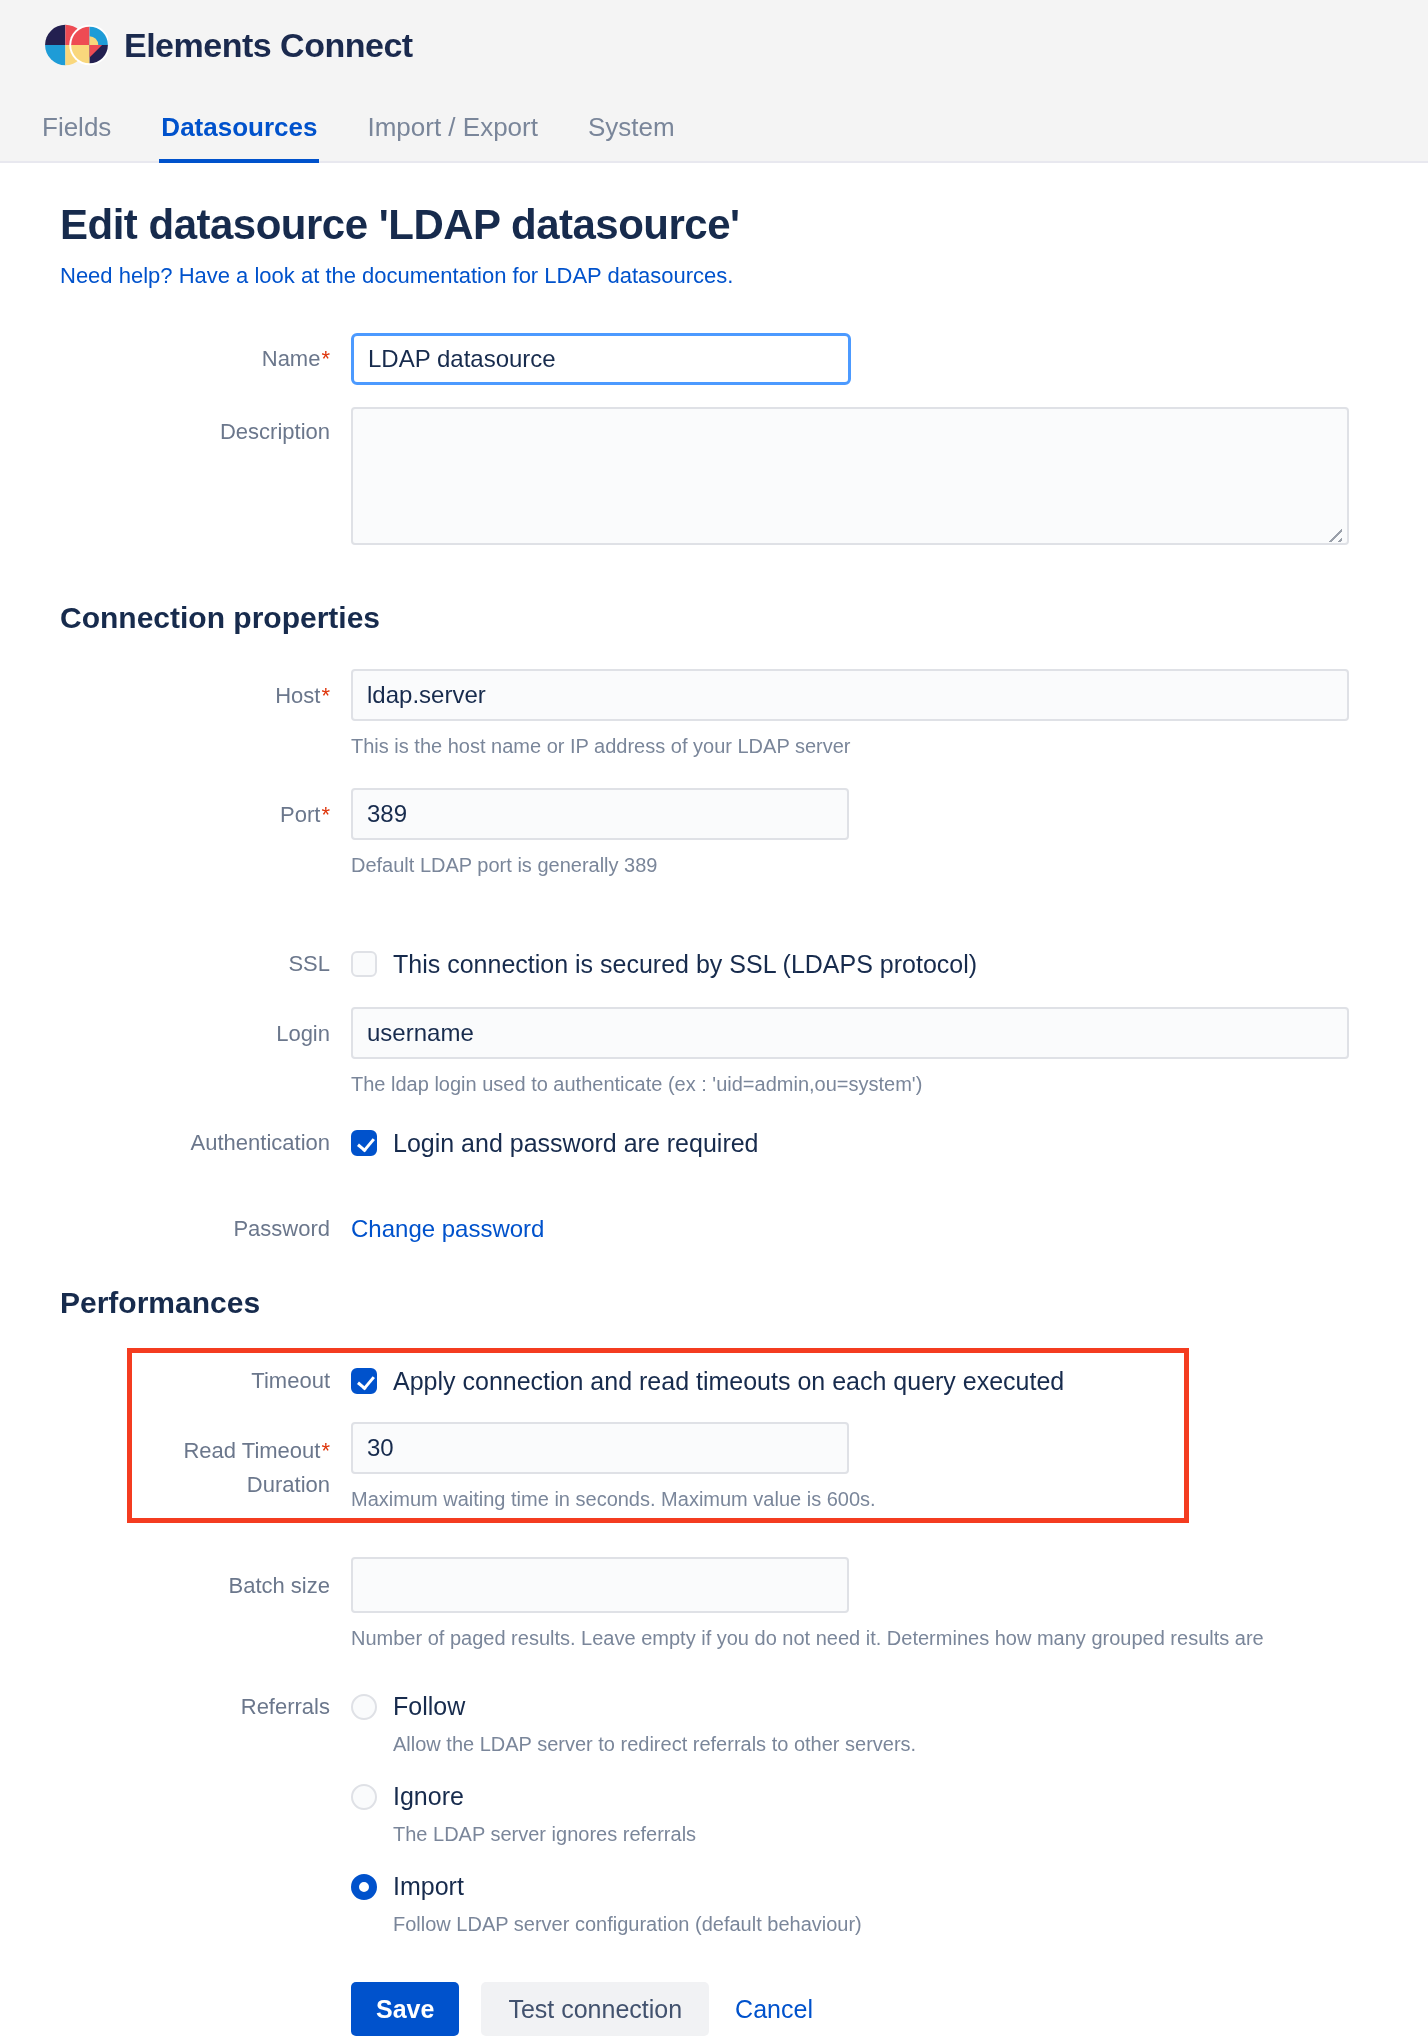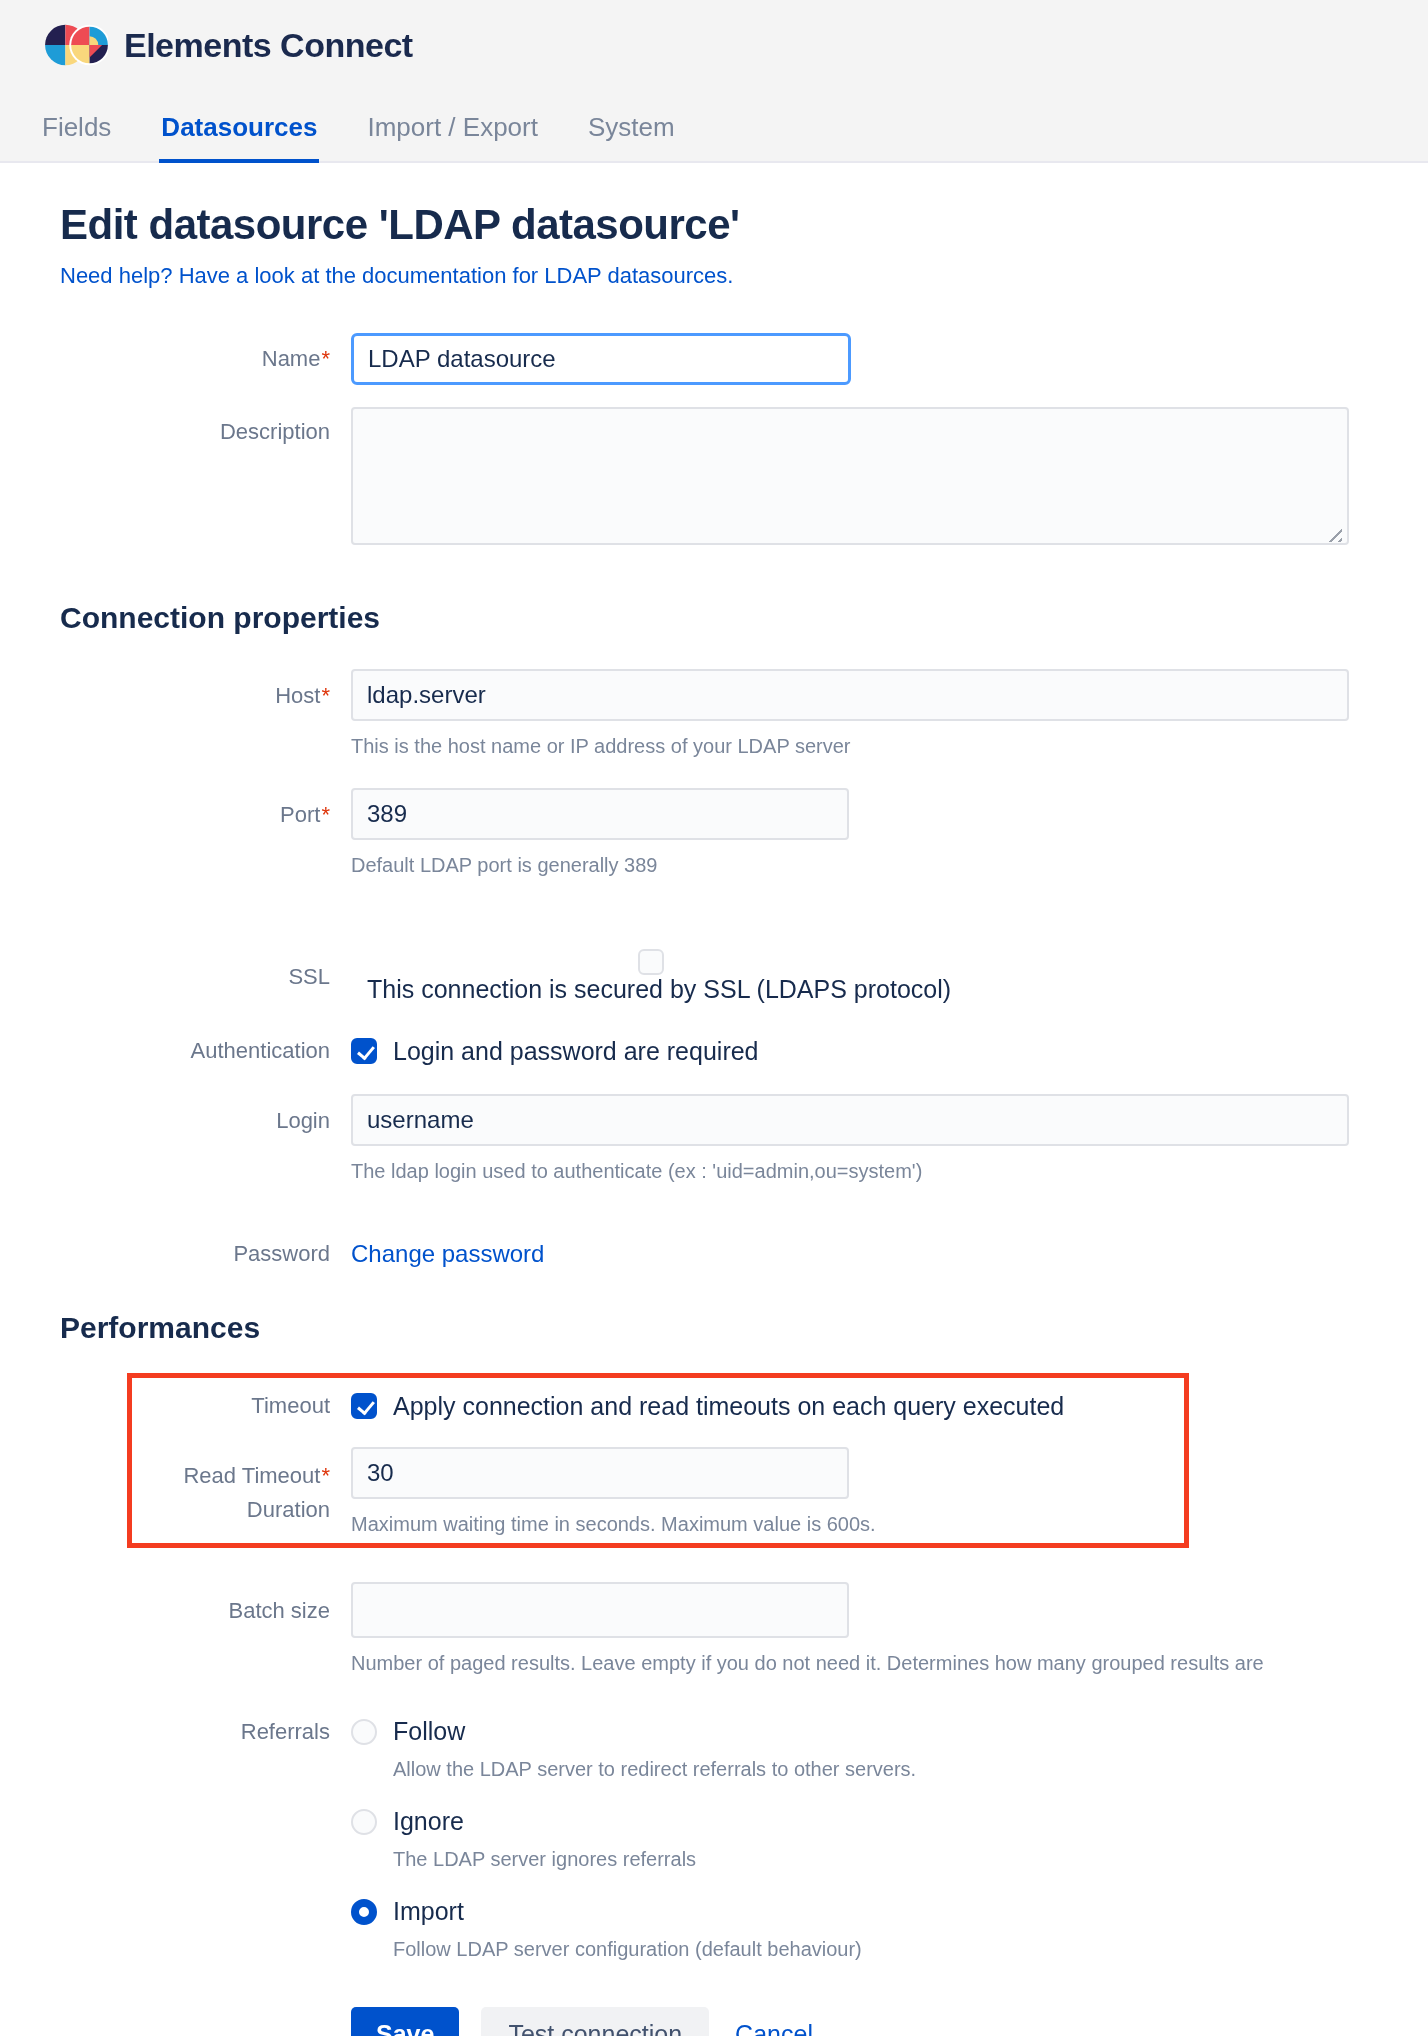--- a/index.html
+++ b/index.html
@@ -145,42 +145,42 @@
     <div class="frow top row-port">
       <div class="flabel" style="padding-top:12px;"><span>Port</span><span class="req">*</span></div>
       <div class="fcol">
         <input class="input short" type="text" value="389" style="">
         <div class="fhelp">Default LDAP port is generally 389</div>
       </div>
     </div>
 
     <div class="frow row-ssl">
       <div class="flabel">SSL</div>
-      <div class="fcol" style="flex-direction:column; align-items:center;">
+      <div class="fcol" style="flex-direction:row; align-items:center;">
         <input type="checkbox" class="cb" style="">
         <span class="ctrl-text">This connection is secured by SSL (LDAPS protocol)</span>
+      </div>
+    </div>
+
+    <div class="frow top row-login">
+      <div class="flabel" style="padding-top:12px;">Login</div>
+      <div class="fcol">
+        <input class="input" type="text" value="username" style="">
+        <div class="fhelp">The ldap login used to authenticate (ex : 'uid=admin,ou=system')</div>
       </div>
     </div>
 
     <div class="frow row-auth">
       <div class="flabel">Authentication</div>
       <div class="fcol" style="flex-direction:row; align-items:center;">
         <input type="checkbox" class="cb" checked="" style="">
         <span class="ctrl-text">Login and password are required</span>
       </div>
     </div>
 
-    <div class="frow top row-login">
-      <div class="flabel" style="padding-top:12px;">Login</div>
-      <div class="fcol">
-        <input class="input" type="text" value="username" style="">
-        <div class="fhelp">The ldap login used to authenticate (ex : 'uid=admin,ou=system')</div>
-      </div>
-    </div>
-
     <div class="frow row-pass">
       <div class="flabel">Password</div>
       <a href="#" class="pass-link">Change password</a>
     </div>
 
     <h2 class="section-title" style="margin-top:42px;">Performances</h2>
 
     <div class="timeout-group">
 
       <div class="frow">

